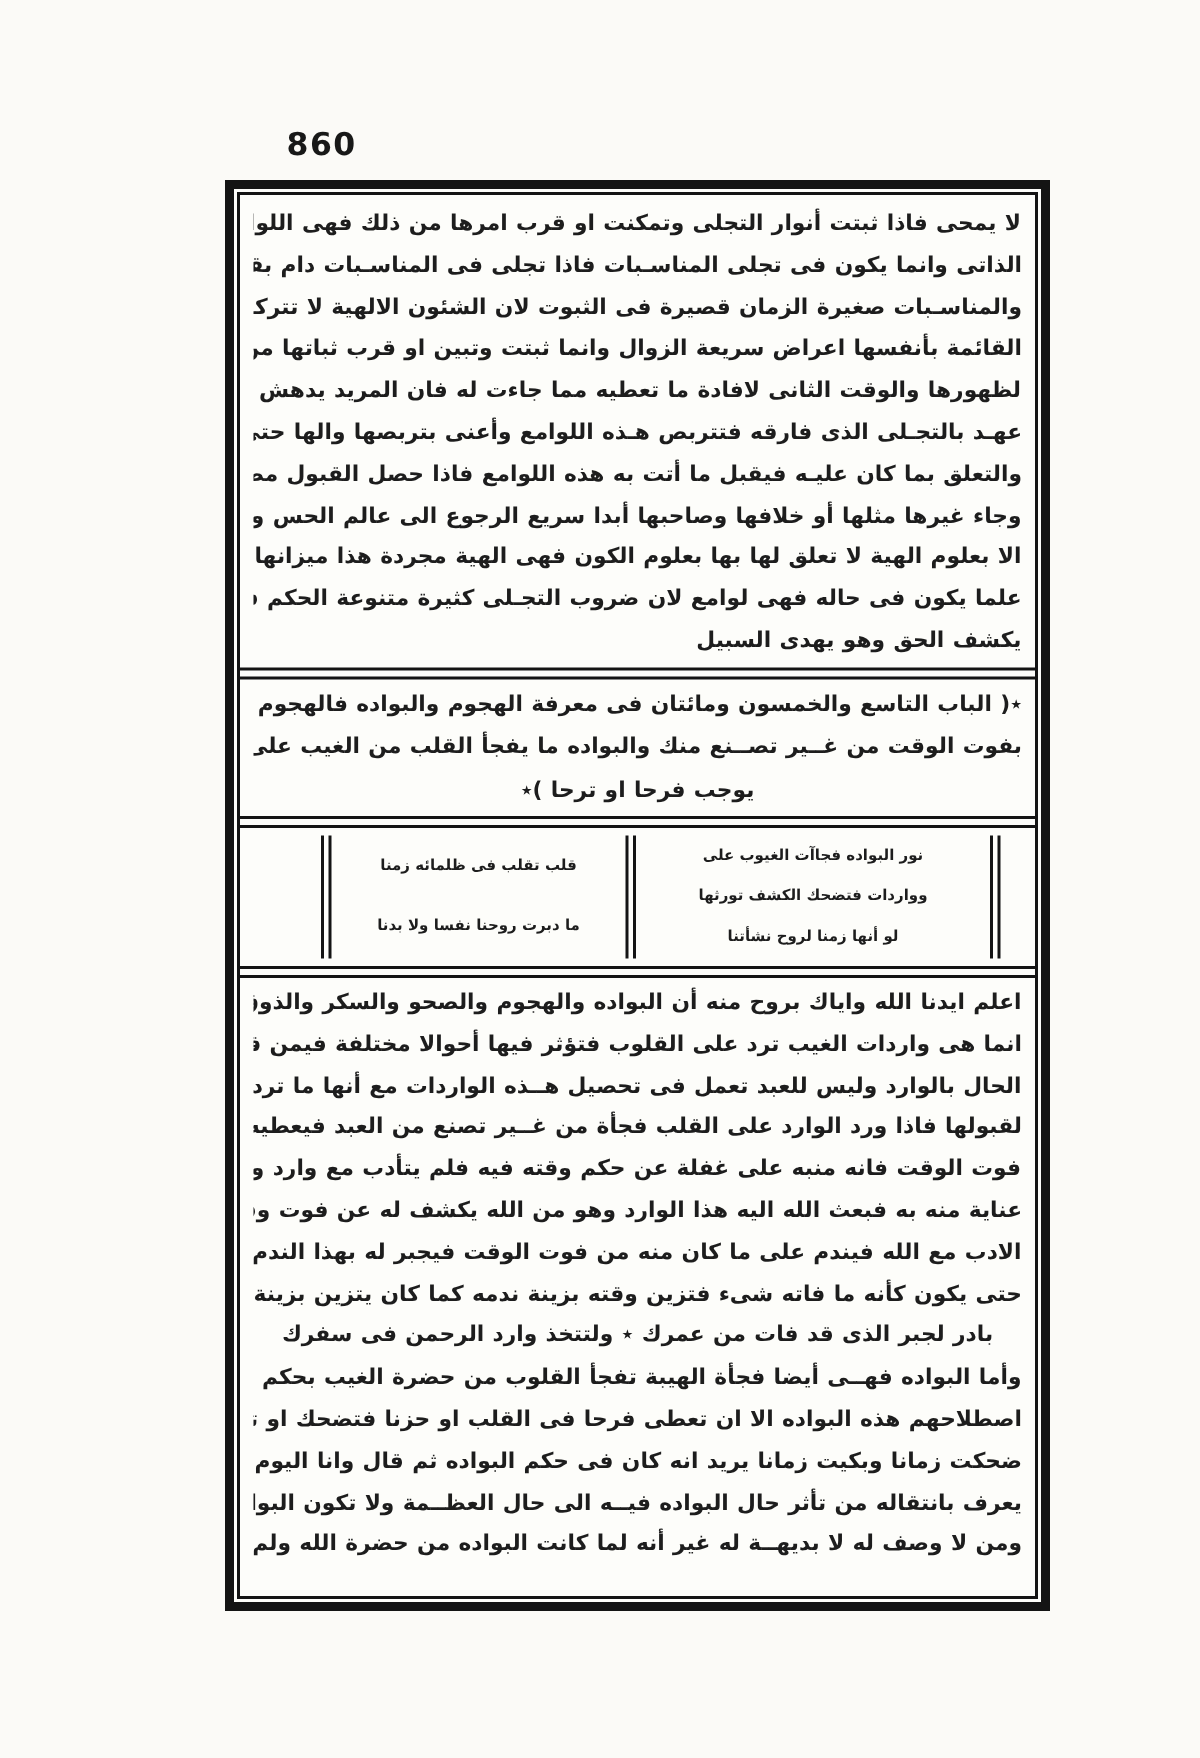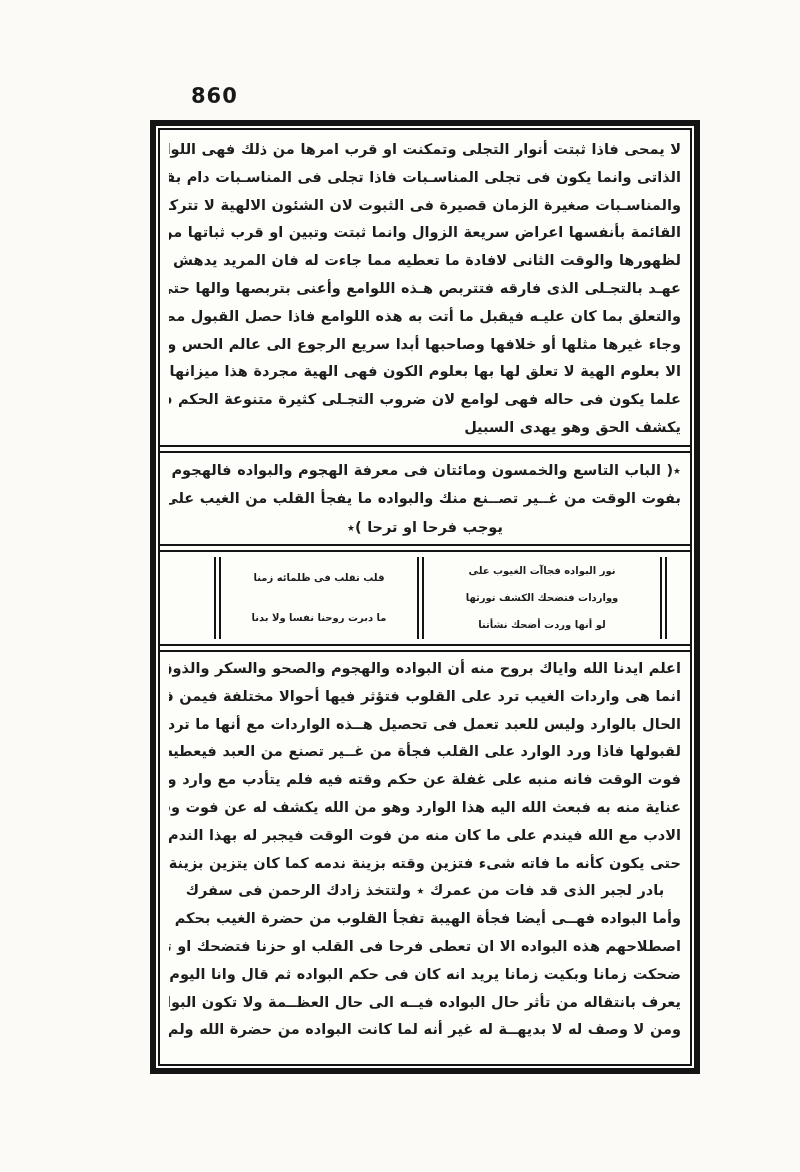--- a/index.html
+++ b/index.html
@@ -96,37 +96,37 @@
       <div class="poem-gap"></div>
       <div class="vbar"></div>
       <div class="poem-col left">
         <div class="poem-line">قلب تقلب فى ظلمائه زمنا</div>
         <div class="poem-line">ما دبرت روحنا نفسا ولا بدنا</div>
       </div>
       <div class="vbar"></div>
       <div class="poem-col right">
         <div class="poem-line">نور البواده فجاآت الغيوب على</div>
         <div class="poem-line">وواردات فتضحك الكشف تورثها</div>
-        <div class="poem-line">لو أنها وردت أضحك نشأتنا</div>
+        <div class="poem-line">لو أنها زمنا لروح نشأتنا</div>
       </div>
       <div class="vbar"></div>
     </div>
 
     <div class="drule"></div>
 
     <div class="sect">
       <div class="tline jline">اعلم ايدنا الله واياك بروح منه أن البواده والهجوم والصحو والسكر والذوق والشرب وامثالها</div>
       <div class="tline jline">انما هى واردات الغيب ترد على القلوب فتؤثر فيها أحوالا مختلفة فيمن قامت به ويسمون ذلك</div>
       <div class="tline jline">الحال بالوارد وليس للعبد تعمل فى تحصيل هــذه الواردات مع أنها ما ترد الا على قلب مسـتعد</div>
       <div class="tline jline">لقبولها فاذا ورد الوارد على القلب فجأة من غــير تصنع من العبد فيعطيه ذلك الوارد حسرة</div>
       <div class="tline jline">فوت الوقت فانه منبه على غفلة عن حكم وقته فيه فلم يتأدب مع وارد وقتــه أراد الحق أن ينبهه</div>
       <div class="tline jline">عناية منه به فبعث الله اليه هذا الوارد وهو من الله يكشف له عن فوت وقتــه وانه ممن أساء</div>
       <div class="tline jline">الادب مع الله فيندم على ما كان منه من فوت الوقت فيجبر له بهذا الندم فضيلة ما فاته من وقته</div>
       <div class="tline jline">حتى يكون كأنه ما فاته شىء فتزين وقته بزينة ندمه كما كان يتزين بزينة أدبه معه لو حضر معه</div>
-      <div class="tline cline">بادر لجبر الذى قد فات من عمرك ٭ ولتتخذ زادك الرحمن فى سفرك</div>
+      <div class="tline cline">بادر لجبر الذى قد فات من عمرك ٭ ولتتخذ وارد الرحمن فى سفرك</div>
       <div class="tline jline">وأما البواده فهــى أيضا فجأة الهيبة تفجأ القلوب من حضرة الغيب بحكم الوقت ولا تأتى فى</div>
       <div class="tline jline">اصطلاحهم هذه البواده الا ان تعطى فرحا فى القلب او حزنا فتضحك او تبكى وهو قول ابى يزيد</div>
       <div class="tline jline">ضحكت زمانا وبكيت زمانا يريد انه كان فى حكم البواده ثم قال وانا اليوم لا أضحك ولا أبكى</div>
       <div class="tline jline">يعرف بانتقاله من تأثر حال البواده فيــه الى حال العظــمة ولا تكون البواده الا فيمن يتصف</div>
       <div class="tline jline">ومن لا وصف له لا بديهــة له غير أنه لما كانت البواده من حضرة الله ولم يعرف متى يأتى فاذا</div>
     </div>
 
   </div>
 </div>
 

